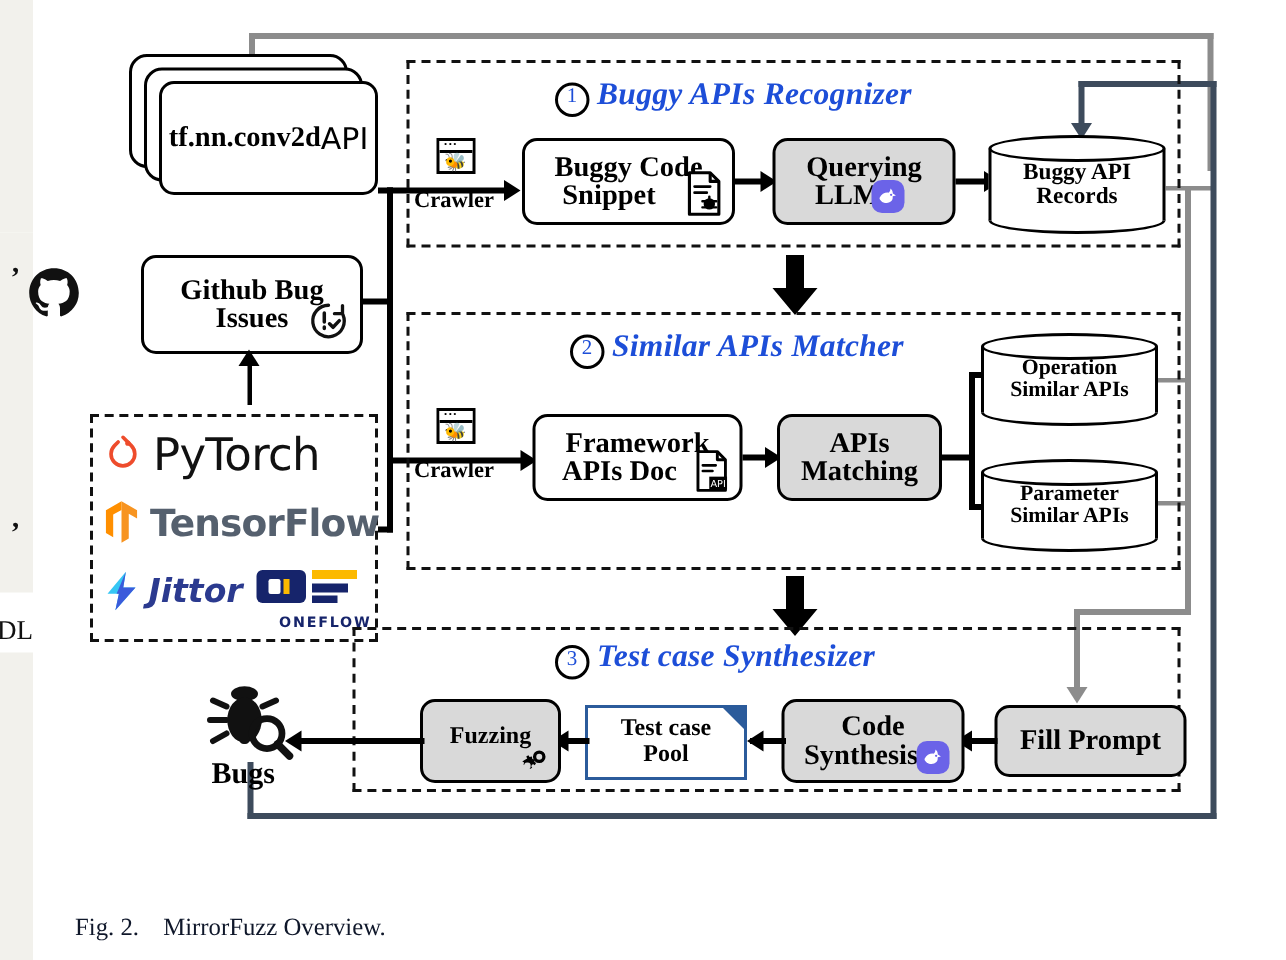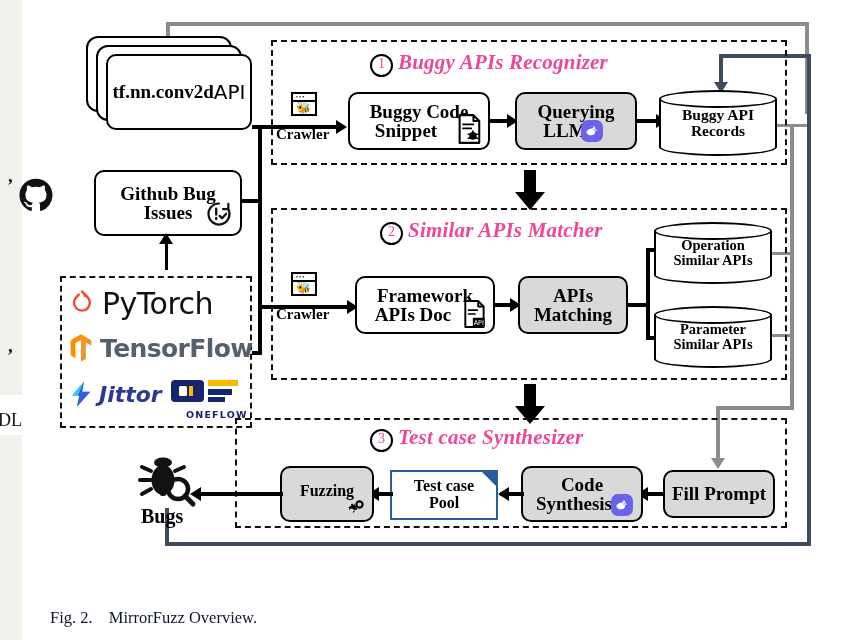--- a/index.html
+++ b/index.html
@@ -14,21 +14,21 @@
 
   
   .node{position:absolute;box-sizing:border-box;border:2.5px solid #000;
         border-radius:10px;background:#fff;display:flex;align-items:center;
         justify-content:center;text-align:center;font-weight:bold;color:#000;
         line-height:1.02;}
   .node.gray{background:#d9d9d9;}
   .stage{position:absolute;box-sizing:border-box;border:2.2px dashed #111;
          background:transparent;}
   .stage-title{position:absolute;font-style:italic;font-weight:bold;
-        color:#ec4899;white-space:nowrap;letter-spacing:.2px;}
+        color:#1d4ed8;white-space:nowrap;letter-spacing:.2px;}
   .circnum{display:inline-block;border:2px solid #000;border-radius:50%;
         width:19px;height:19px;line-height:16px;text-align:center;
         font-style:normal;font-weight:normal;font-size:14px;
         vertical-align:1px;margin-right:5px;}
 
   
   .cyl{position:absolute;}
   .cyl .body{position:absolute;left:0;right:0;top:9px;bottom:9px;
         border-left:2.5px solid #000;border-right:2.5px solid #000;background:#fff;}
   .cyl .bot{position:absolute;left:0;right:0;bottom:0;height:18px;
@@ -319,21 +319,21 @@
 
   <svg class="fatarrow" viewBox="0 0 34 40" style="left:513px;top:384px;">
     <path d="M11 0h12v22h9L17 40 2 22h9z" fill="#000"></path>
   </svg>
 
   <div class="stage" style="left:235px;top:418px;width:552px;height:110px;"></div>
   <div class="stage-title" style="left:370px;top:425px;font-size:21px;">
     <span class="circnum">3</span><span>Test case Synthesizer</span>
   </div>
 
-  <div class="node gray" style="left:663px;top:470px;width:112px;height:48px;font-size:19px;">
+  <div class="node gray" style="left:663px;top:470px;width:128px;height:48px;font-size:19px;">
     <span>Fill Prompt</span>
   </div>
 
   <div class="ln" style="left:639px;top:492px;width:26px;height:4px;"></div>
   <div class="arrowL" style="left:637px;top:487px;"></div>
 
   <div class="node gray" style="left:521px;top:466px;width:122px;height:56px;flex-direction:column;font-size:19px;">
     <span>Code</span>
     <span style="margin-right:16px;">Synthesis</span>
   </div>

